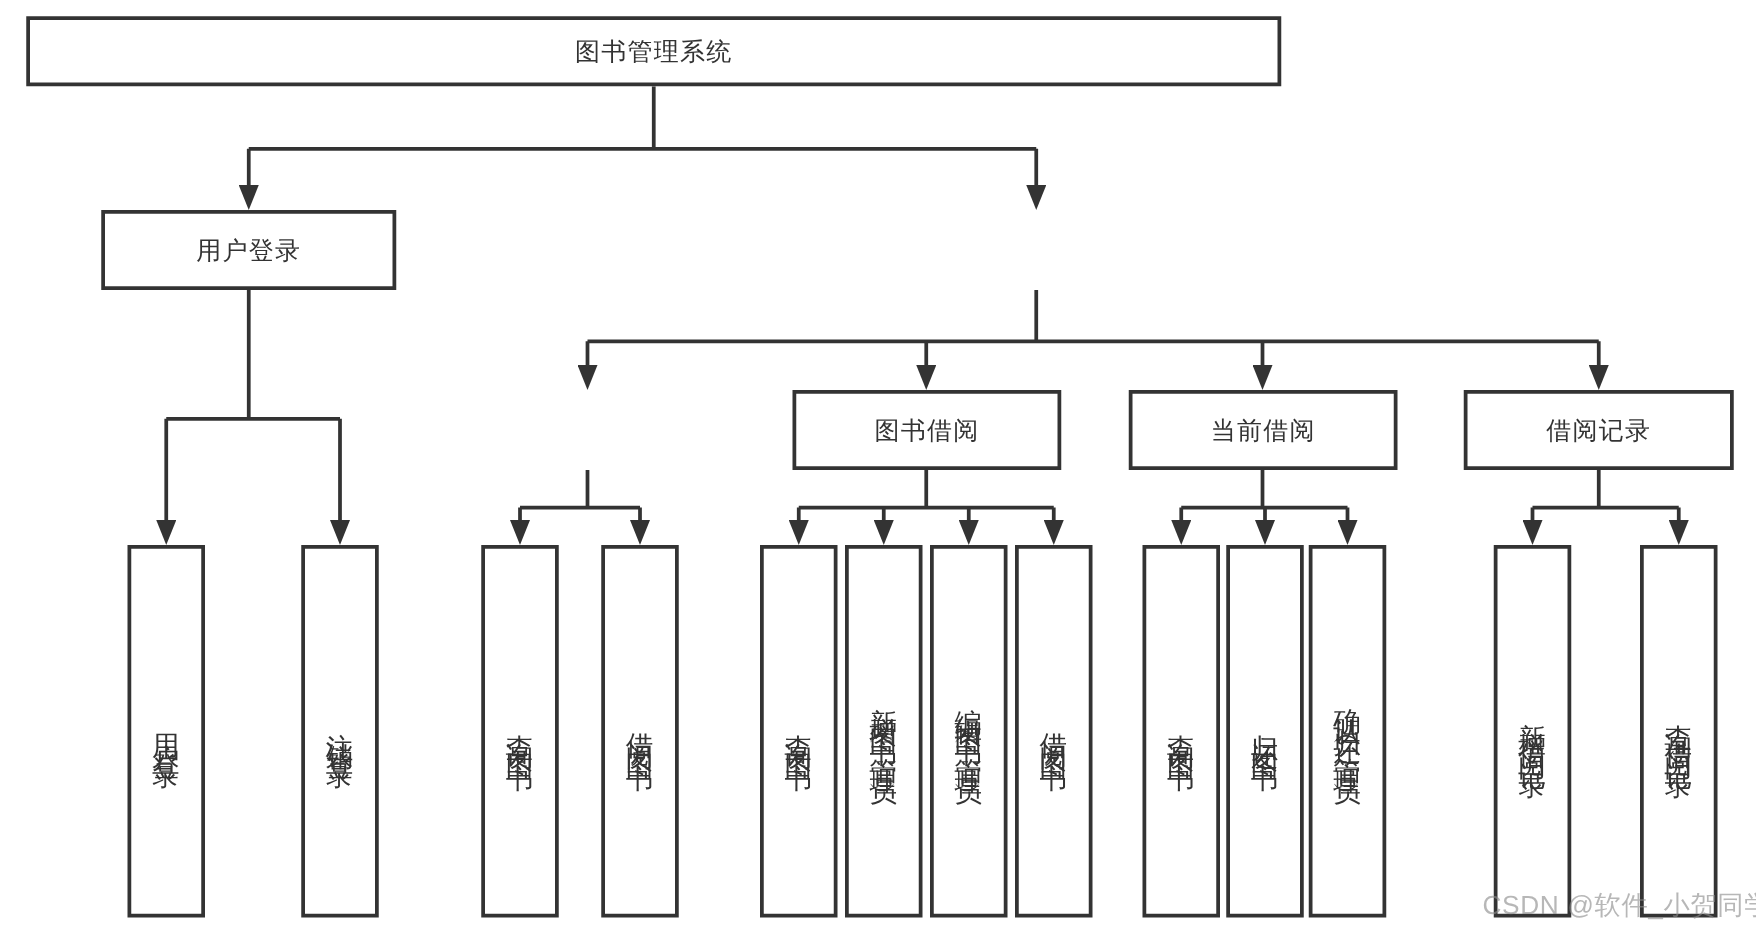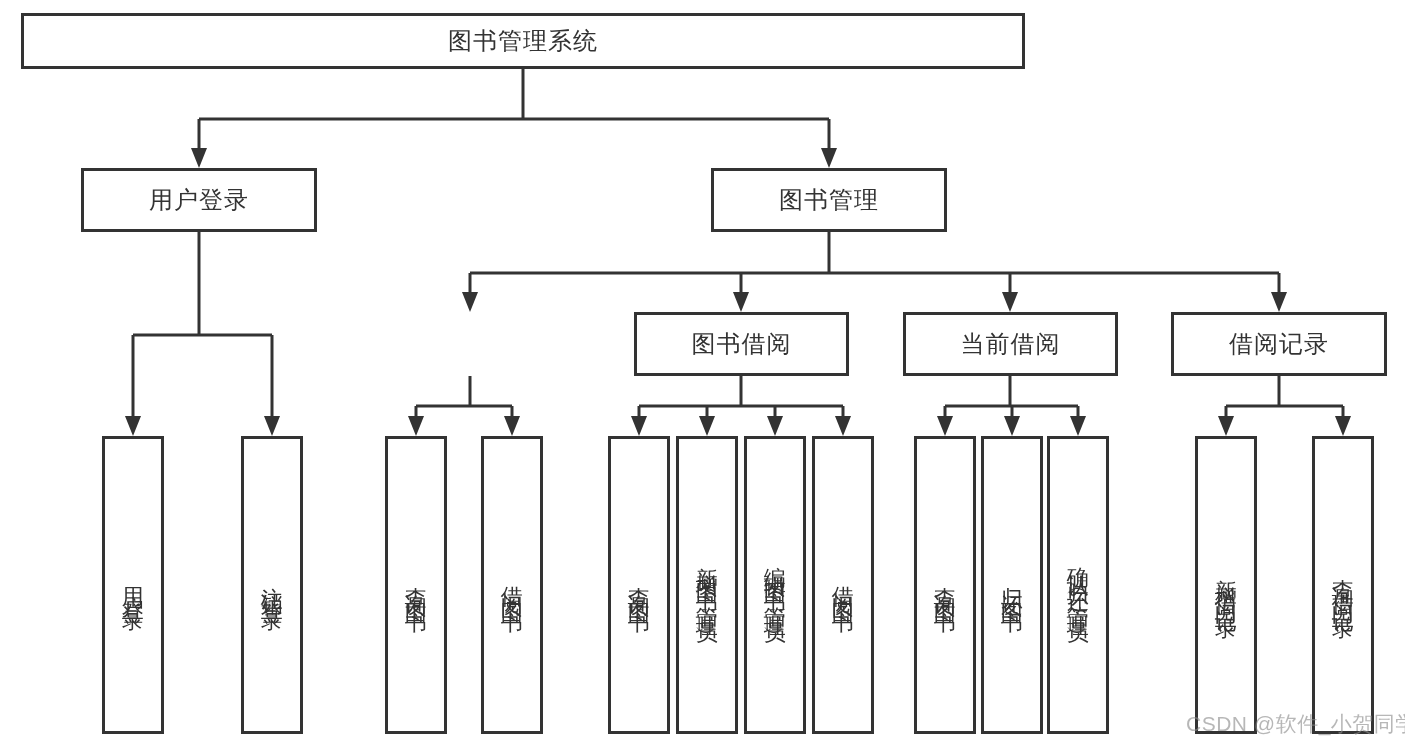--- a/index.html
+++ b/index.html
@@ -7,21 +7,21 @@
     position:relative;width:1405px;height:747px;background:#ffffff;
     font-family:"Liberation Sans","DejaVu Sans",sans-serif;overflow:hidden;
   }
   .connectors{position:absolute;left:0;top:0;width:1405px;height:747px;}
   .cline{stroke:#333333;stroke-width:3;fill:none;}
   .node{
     position:absolute;background:#ffffff;border:3px solid #333333;
     box-sizing:border-box;display:flex;align-items:center;justify-content:center;
     color:#333333;z-index:2;
   }
-  .hlabel{font-size:24px;letter-spacing:1px;white-space:nowrap;}
+  .hlabel{font-size:20px;letter-spacing:1px;white-space:nowrap;}
   .vlabel{
     writing-mode:vertical-rl;text-orientation:mixed;
     font-size:22px;letter-spacing:8px;line-height:1.15;white-space:nowrap;
   }
   .watermark{
     position:absolute;left:1186px;top:710px;z-index:5;
     font-size:21px;color:#8c8c8c;opacity:0.62;letter-spacing:0.5px;white-space:nowrap;
   }
 </style>
 </head>
@@ -76,23 +76,20 @@
     </g>
   </svg>
 
   <div class="node" style="left:21px;top:13px;width:1004px;height:56px">
     <span class="hlabel">图书管理系统</span>
   </div>
 
   <div class="node" style="left:81px;top:168px;width:236px;height:64px">
     <span class="hlabel">用户登录</span>
   </div>
-  <div class="node" style="left:711px;top:168px;width:236px;height:64px">
-    <span class="hlabel">图书管理</span>
-  </div>
 
   <div class="node" style="left:634px;top:312px;width:215px;height:64px">
     <span class="hlabel">图书借阅</span>
   </div>
   <div class="node" style="left:903px;top:312px;width:215px;height:64px">
     <span class="hlabel">当前借阅</span>
   </div>
   <div class="node" style="left:1171px;top:312px;width:216px;height:64px">
     <span class="hlabel">借阅记录</span>
   </div>

